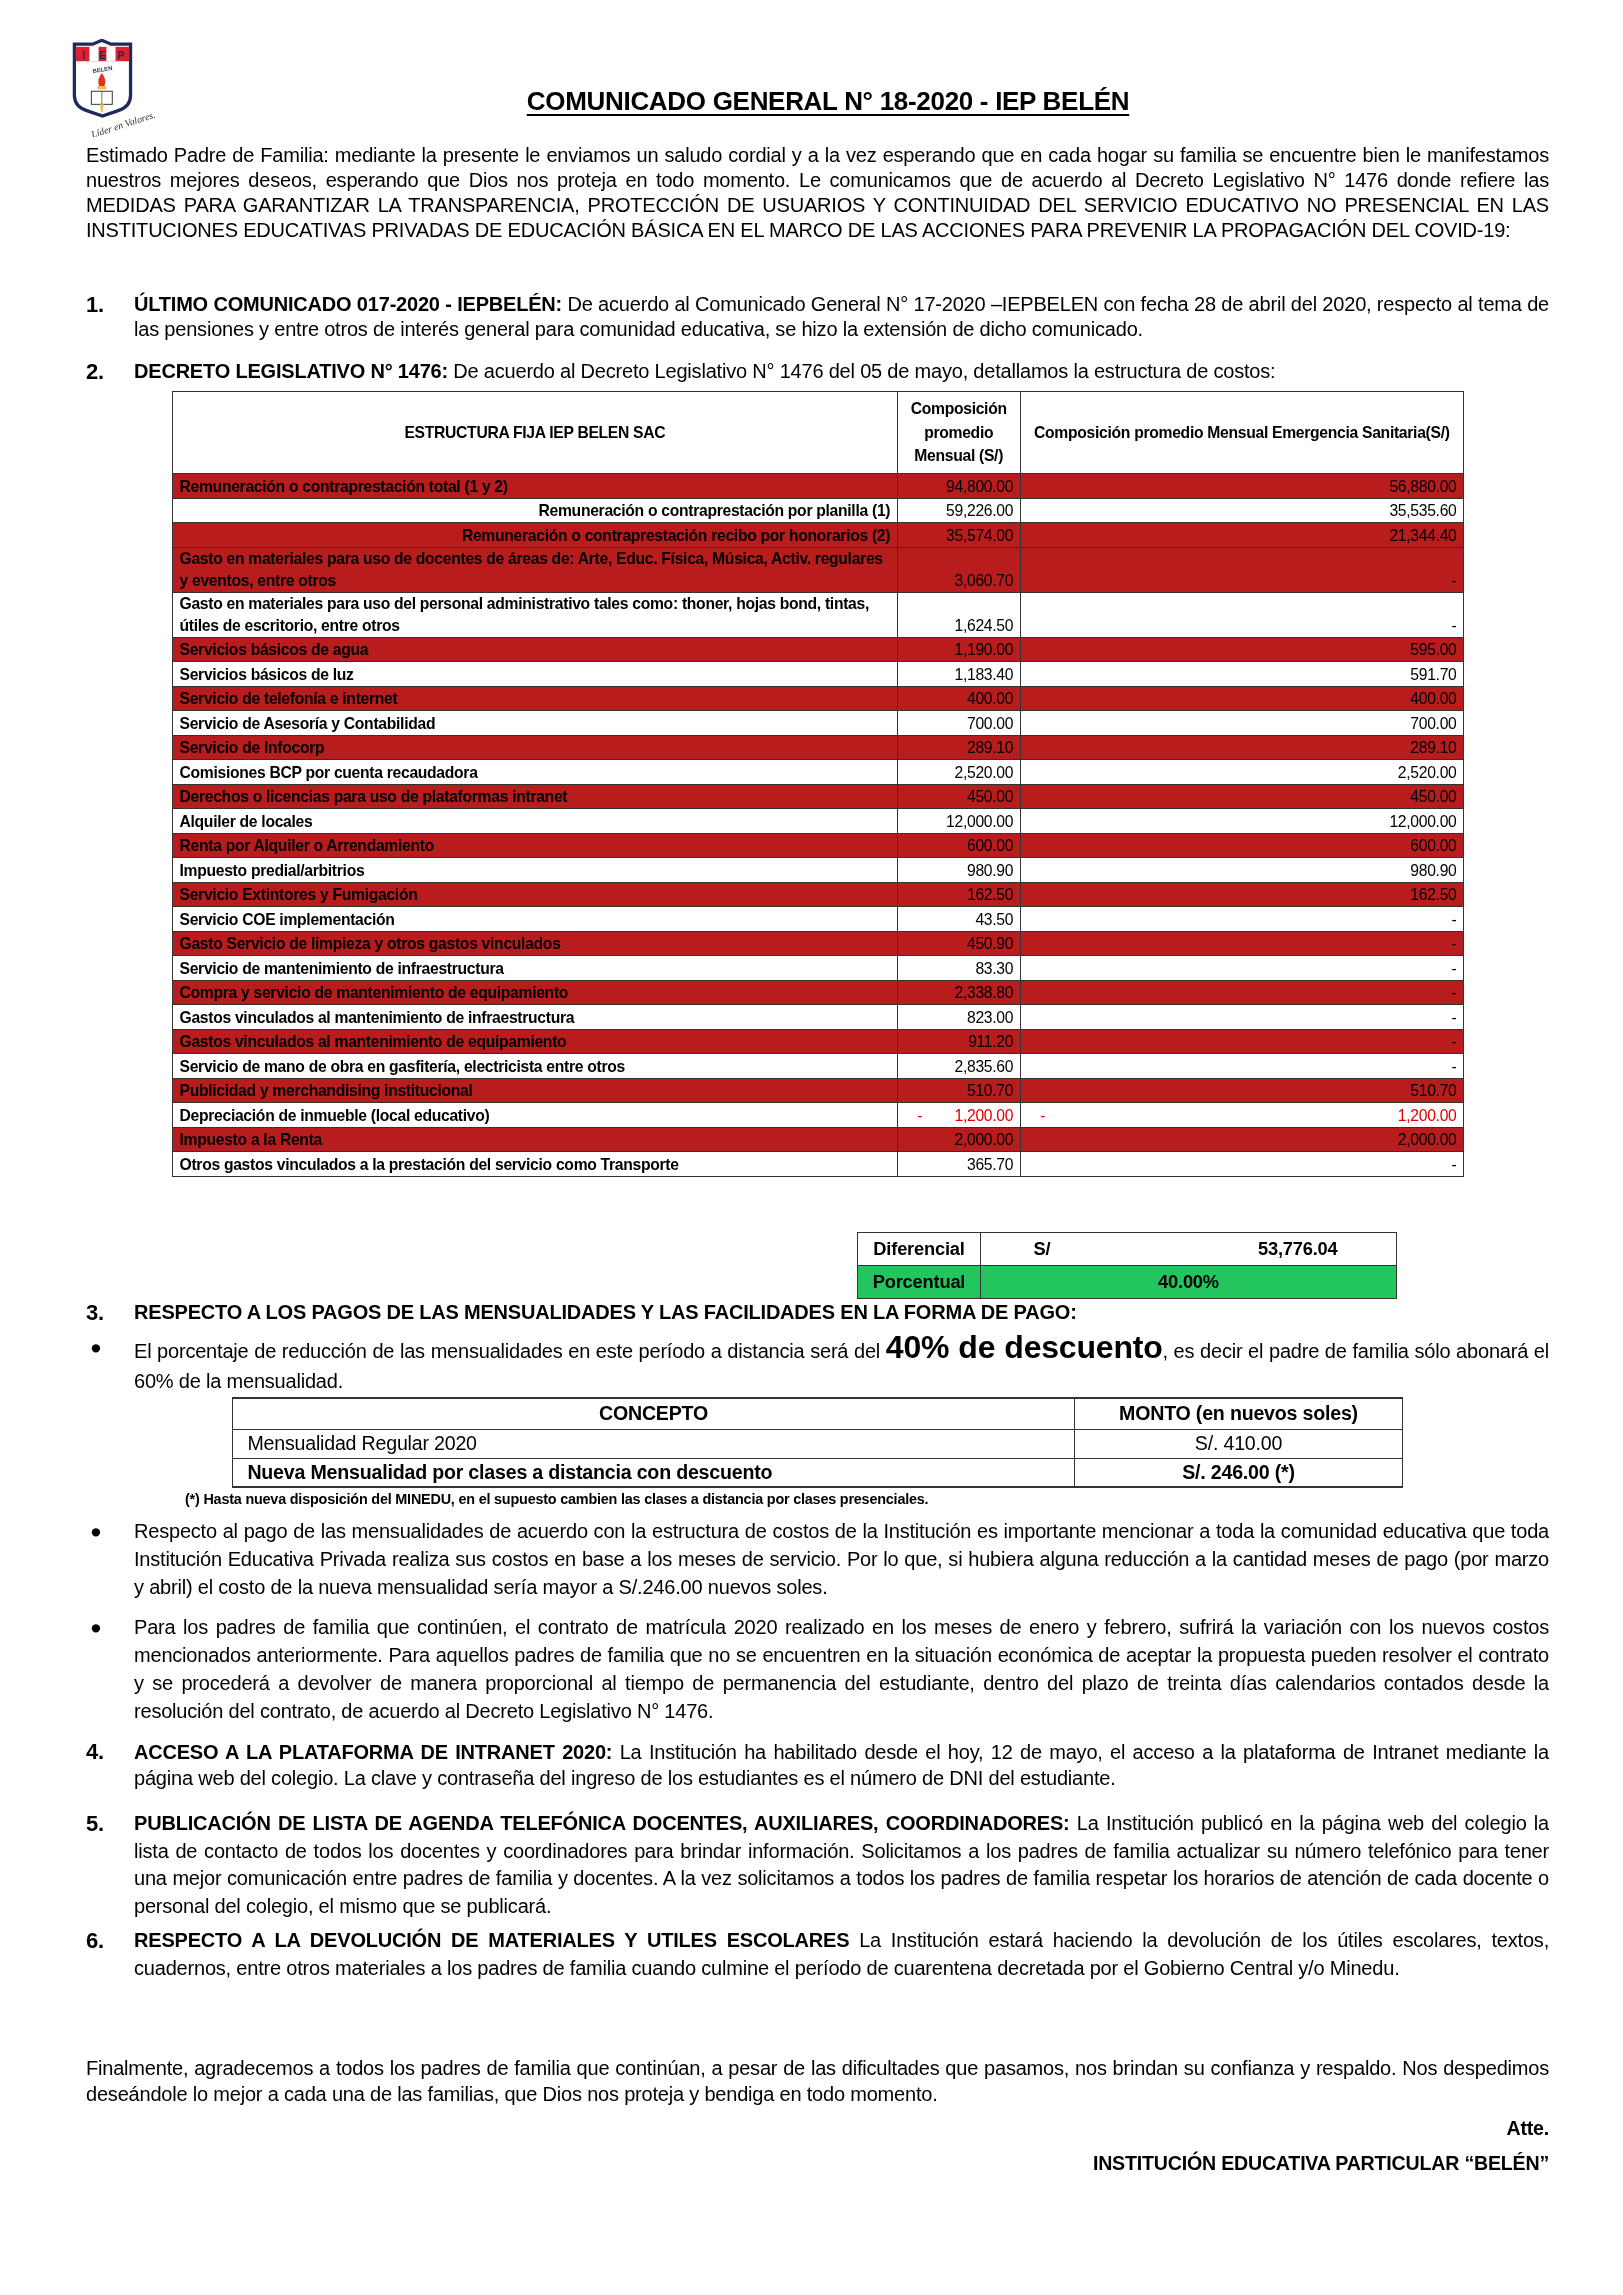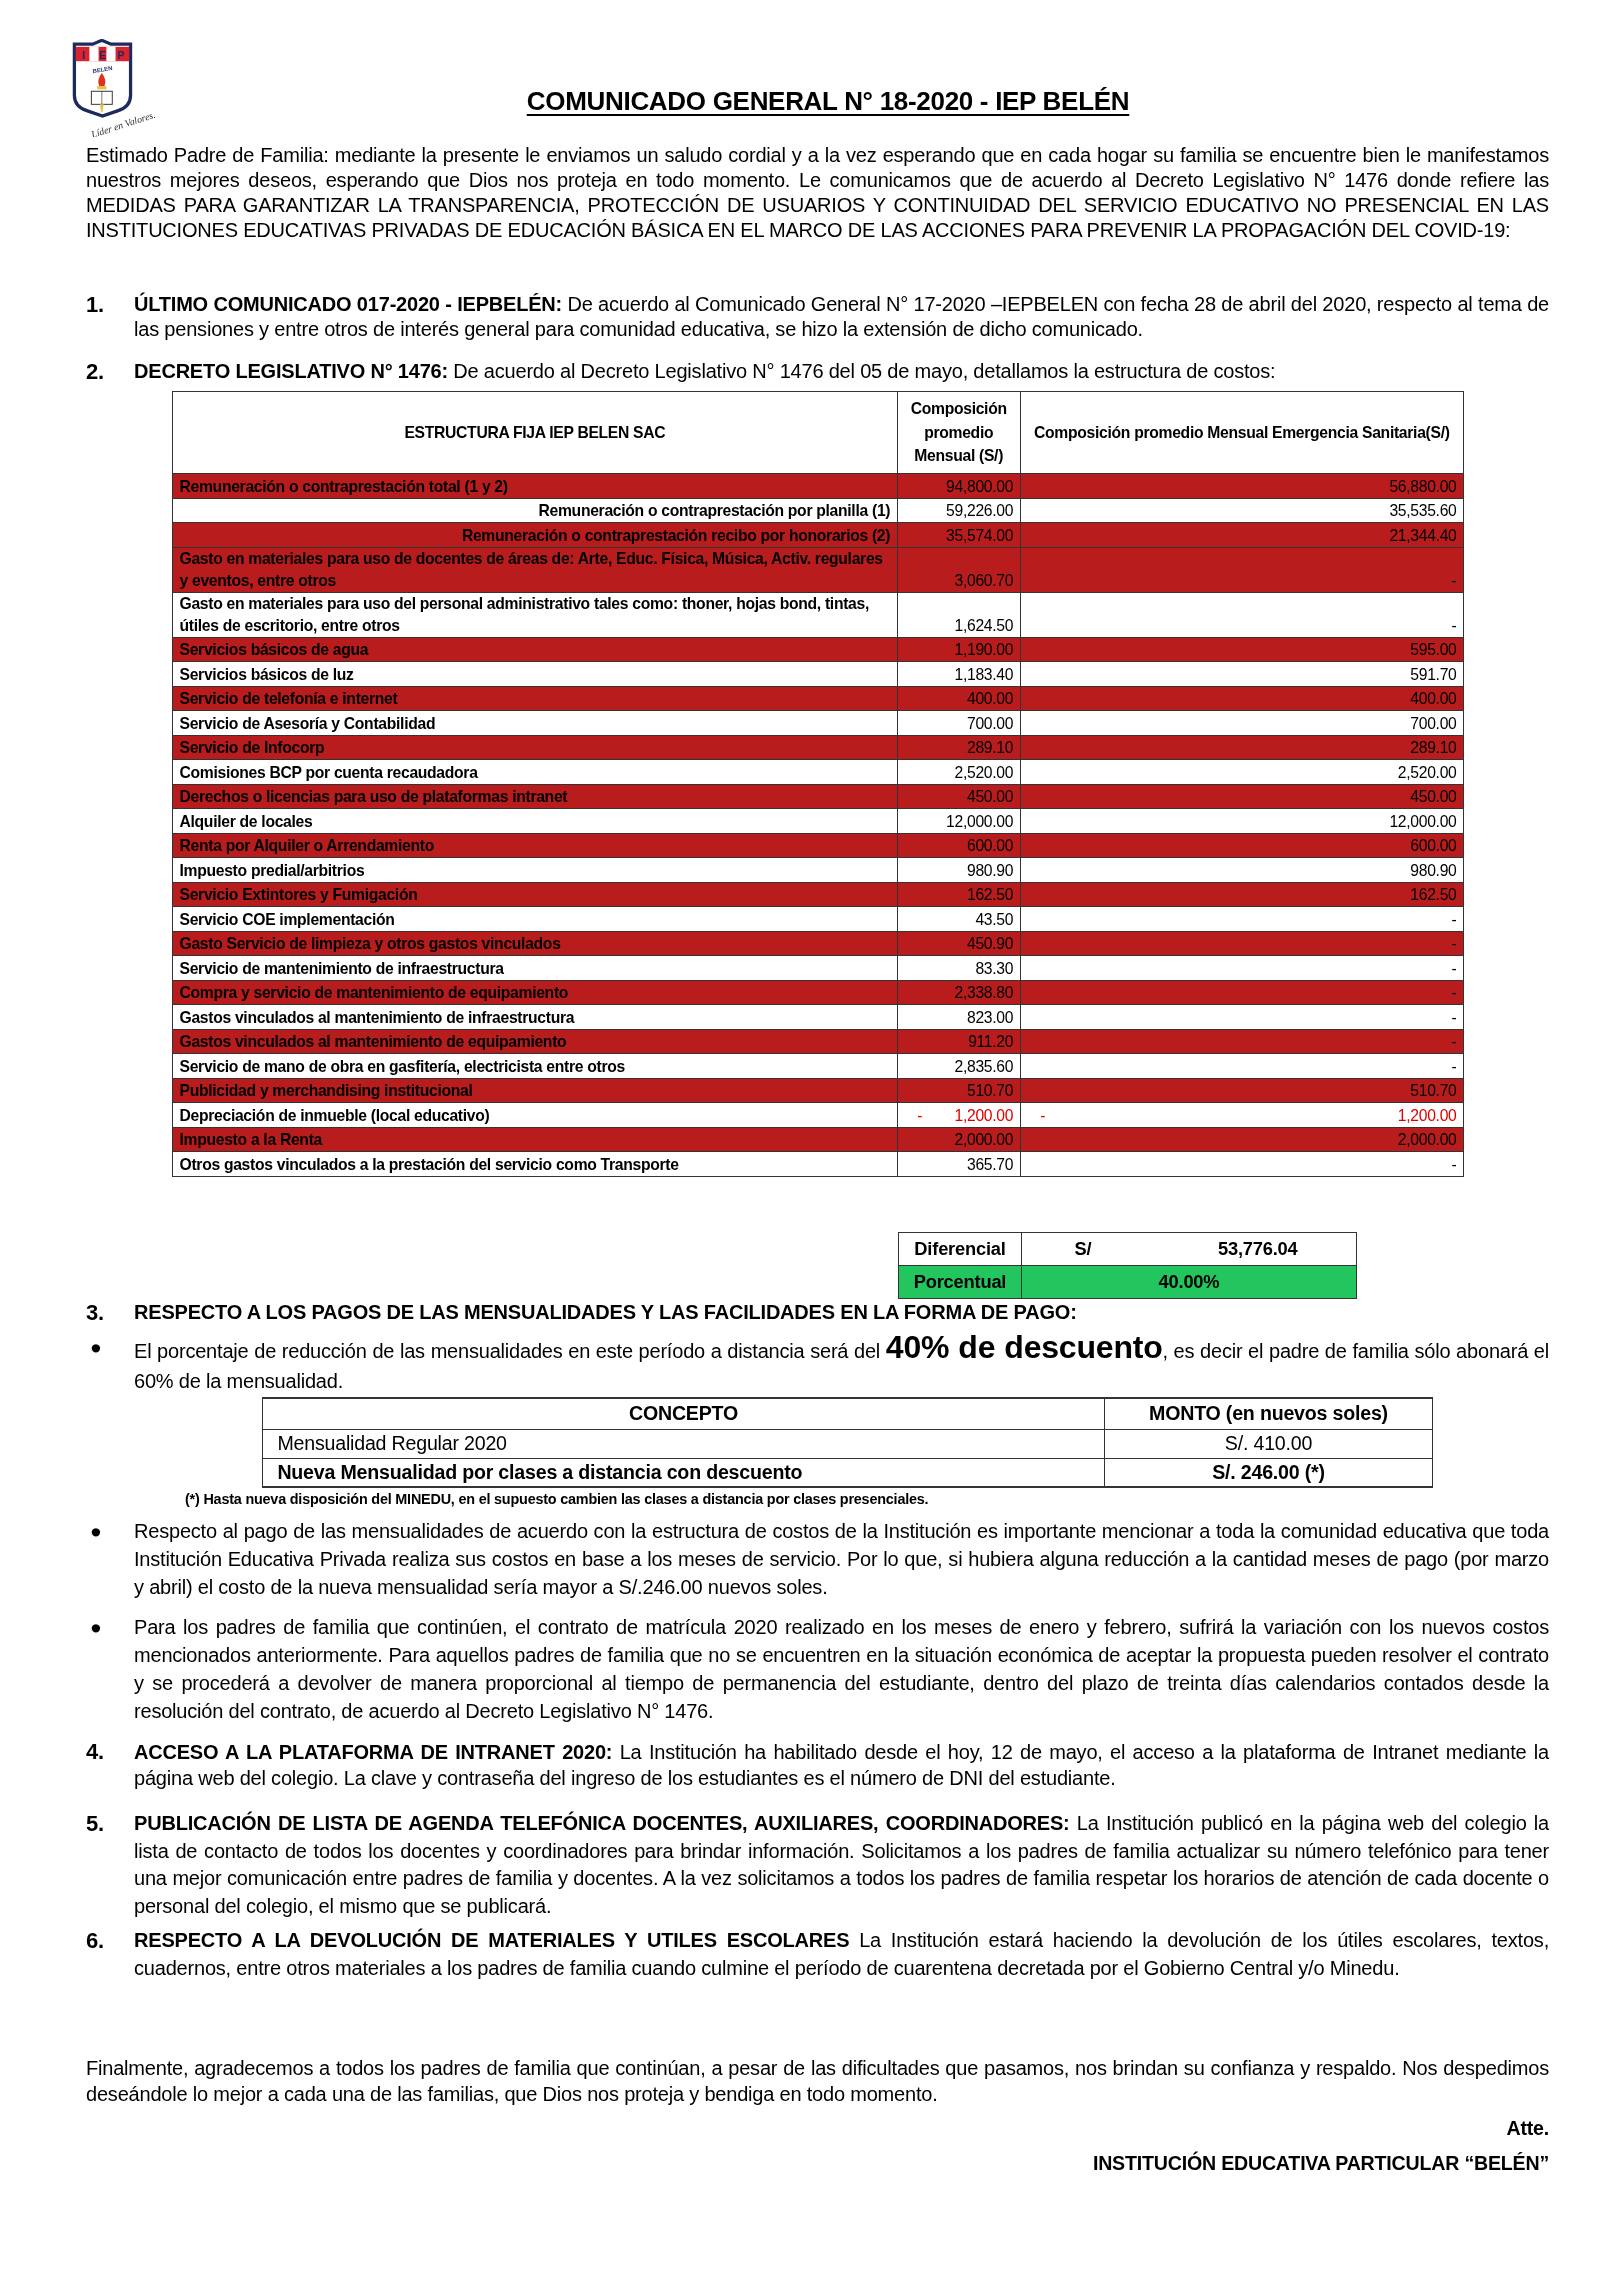--- a/index.html
+++ b/index.html
@@ -34,28 +34,28 @@
   table.cost tr.tall td { height: 44px; line-height: 21.6px; }
   table.cost td.indent { text-align: right; }
   table.cost td.neg { color: #e00000; }
   table.cost td.neg .minus { float: left; padding-left: 13px; }
   table.cost tr.total td { font-weight: bold; }
   table.cost tr.total td.num { font-weight: bold; }
   table.cost col.c1 { width: 726px; }
   table.cost col.c2 { width: 123px; }
   table.cost col.c3 { width: 444px; }
 
-  table.diff { position: absolute; left: 898px; top: 1232px; width: 459px; border-collapse: collapse; font-size: 18.3px; font-weight: bold; letter-spacing: -0.2px; }
+  table.diff { position: absolute; left: 857px; top: 1232px; width: 540px; border-collapse: collapse; font-size: 18.3px; font-weight: bold; letter-spacing: -0.2px; }
   table.diff td { border: 1.3px solid #333; height: 33px; padding: 0 6.5px; vertical-align: middle; }
   table.diff td.lbl { width: 123px; text-align: center; }
   table.diff tr.alt td { background: #22c55e; }
   .diff-cur { display: inline-block; width: 79px; text-align: left; padding-left: 46px; }
   .diff-val { display: inline-block; width: 340px; text-align: right; padding-right: 52px; }
 
-  table.price { position: absolute; left: 232px; top: 1397px; width: 1171px; border-collapse: collapse; font-size: 19.6px; letter-spacing: -0.2px; margin-left: 30px; }
+  table.price { position: absolute; left: 232px; top: 1397px; width: 1171px; border-collapse: collapse; font-size: 19.6px; letter-spacing: -0.2px; }
   table.price td { border: 1.3px solid #333; height: 29px; padding: 0 14.4px; vertical-align: middle; }
   table.price td.c2 { text-align: center; width: 328px; }
   table.price tr.head td { font-weight: bold; text-align: center; height: 31px; border-top-width: 2.6px; }
   table.price tr.strong td { font-weight: bold; border-bottom-width: 2.6px; }
   .footnote { position: absolute; left: 185px; top: 1491px; font-size: 14.4px; font-weight: bold; letter-spacing: -0.2px; }
 
   .sign { position: absolute; right: 74px; font-size: 19.6px; font-weight: bold; text-align: right; letter-spacing: -0.2px; }
 </style>
 </head>
 <body>

